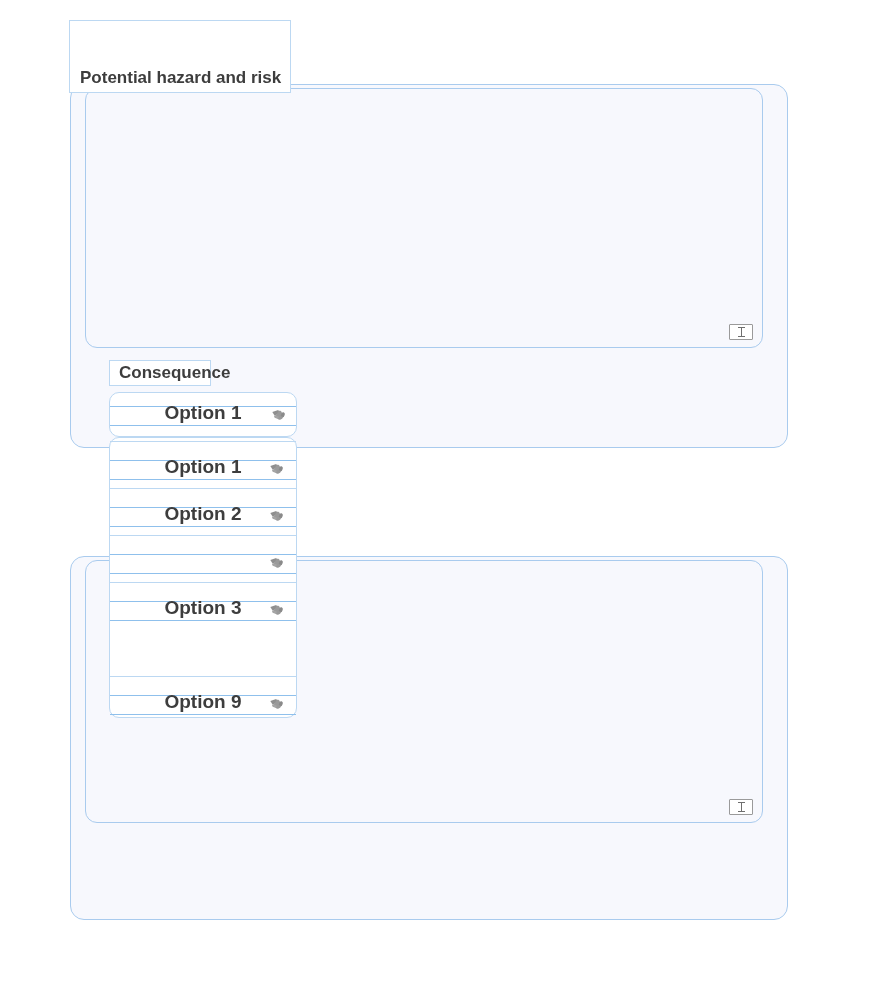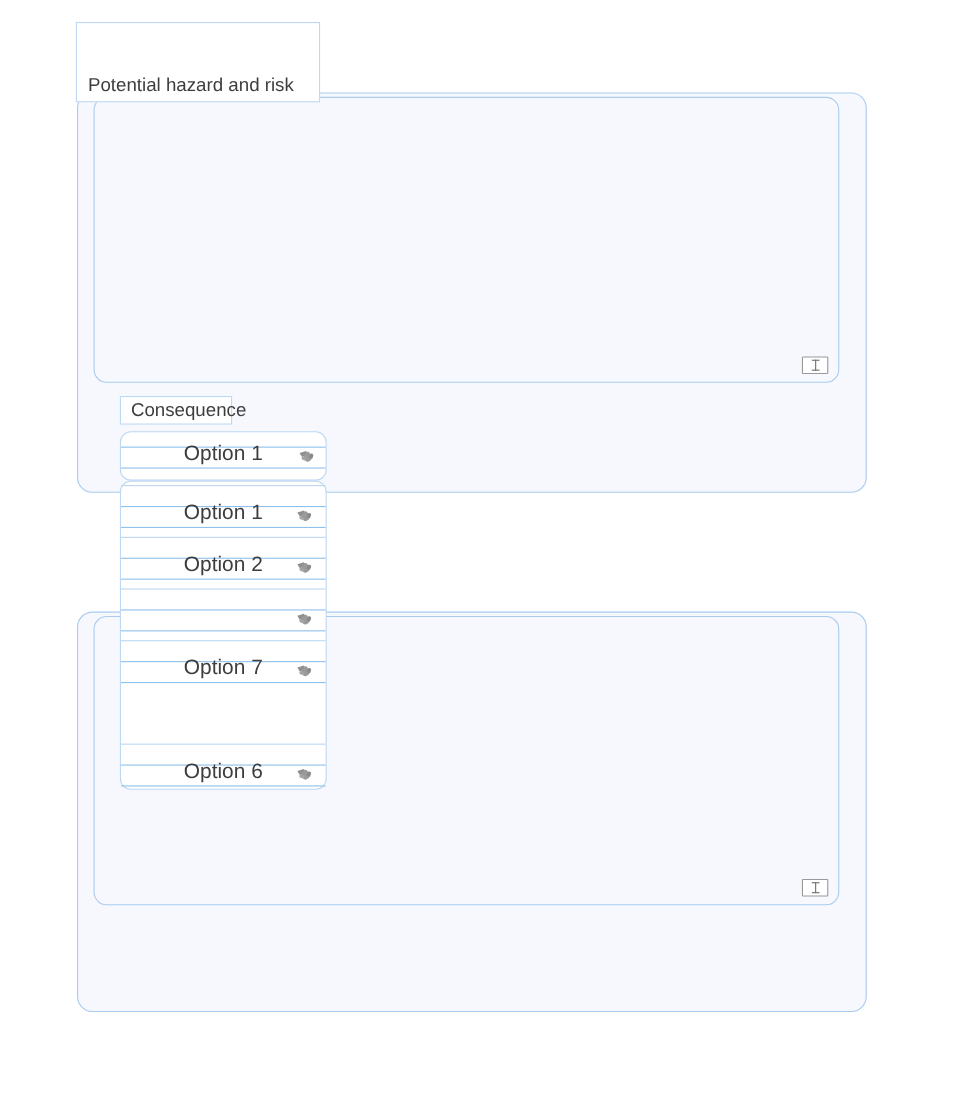--- a/index.html
+++ b/index.html
@@ -11,20 +11,21 @@
     width: 887px;
     height: 999px;
     position: relative;
     font-family: "Liberation Sans", sans-serif;
     overflow: hidden;
   }
 
   .canvas {
     position: absolute;
     inset: 0;
+    font-weight: bold;
   }
 
   
   .panel {
     position: absolute;
     box-sizing: border-box;
     background: #f7f8fd;
     border: 1px solid #a9cbee;
     border-radius: 14px;
   }
@@ -238,35 +239,35 @@
         <path d="M9.5 6.5 c1.6-.6 3 .2 3.4 1.6 l1.3 4.3 c.3 1-.1 2-1 2.5 l-1.6 .9 c-1.1 .6-2.5 .3-3.2-.8 L6 11.6 Z" fill="#9a9a9a"></path>
         <path d="M12.6 9.2 c.5-1.1 1.7-1.5 2.6-1 .9 .5 1.2 1.6 .8 2.6 l-1.1 2.6 -3.2-1.4 Z" fill="#8a8a8a"></path>
         <path d="M6.2 11.3 c-.9-.3-1.6 .3-1.7 1.1 -.1 .8 .4 1.5 1.2 1.8 l3.1 1.1 .9-2.6 Z" fill="#a5a5a5"></path>
       </svg>
     </div>
 
     <div class="opt" style="top:144px;">
       <div class="line-a"></div>
       <div class="line-b"></div>
       <div class="line-c"></div>
-      <span class="opt-label">Option 7</span>
+      <span class="opt-label">Option 3</span>
       <svg class="cursor-icon" viewBox="0 0 24 24">
         <path d="M2.5 7.5 L9 5.5 L11 9 L5 11.5 Z" fill="#8f8f8f"></path>
         <path d="M9.5 6.5 c1.6-.6 3 .2 3.4 1.6 l1.3 4.3 c.3 1-.1 2-1 2.5 l-1.6 .9 c-1.1 .6-2.5 .3-3.2-.8 L6 11.6 Z" fill="#9a9a9a"></path>
         <path d="M12.6 9.2 c.5-1.1 1.7-1.5 2.6-1 .9 .5 1.2 1.6 .8 2.6 l-1.1 2.6 -3.2-1.4 Z" fill="#8a8a8a"></path>
         <path d="M6.2 11.3 c-.9-.3-1.6 .3-1.7 1.1 -.1 .8 .4 1.5 1.2 1.8 l3.1 1.1 .9-2.6 Z" fill="#a5a5a5"></path>
       </svg>
     </div>
 
 
     <div class="opt" style="top:238px;">
       <div class="line-a"></div>
       <div class="line-b"></div>
       <div class="line-c"></div>
-      <span class="opt-label">Option 6</span>
+      <span class="opt-label">Option 9</span>
       <svg class="cursor-icon" viewBox="0 0 24 24">
         <path d="M2.5 7.5 L9 5.5 L11 9 L5 11.5 Z" fill="#8f8f8f"></path>
         <path d="M9.5 6.5 c1.6-.6 3 .2 3.4 1.6 l1.3 4.3 c.3 1-.1 2-1 2.5 l-1.6 .9 c-1.1 .6-2.5 .3-3.2-.8 L6 11.6 Z" fill="#9a9a9a"></path>
         <path d="M12.6 9.2 c.5-1.1 1.7-1.5 2.6-1 .9 .5 1.2 1.6 .8 2.6 l-1.1 2.6 -3.2-1.4 Z" fill="#8a8a8a"></path>
         <path d="M6.2 11.3 c-.9-.3-1.6 .3-1.7 1.1 -.1 .8 .4 1.5 1.2 1.8 l3.1 1.1 .9-2.6 Z" fill="#a5a5a5"></path>
       </svg>
     </div>
 
   </div>
 

